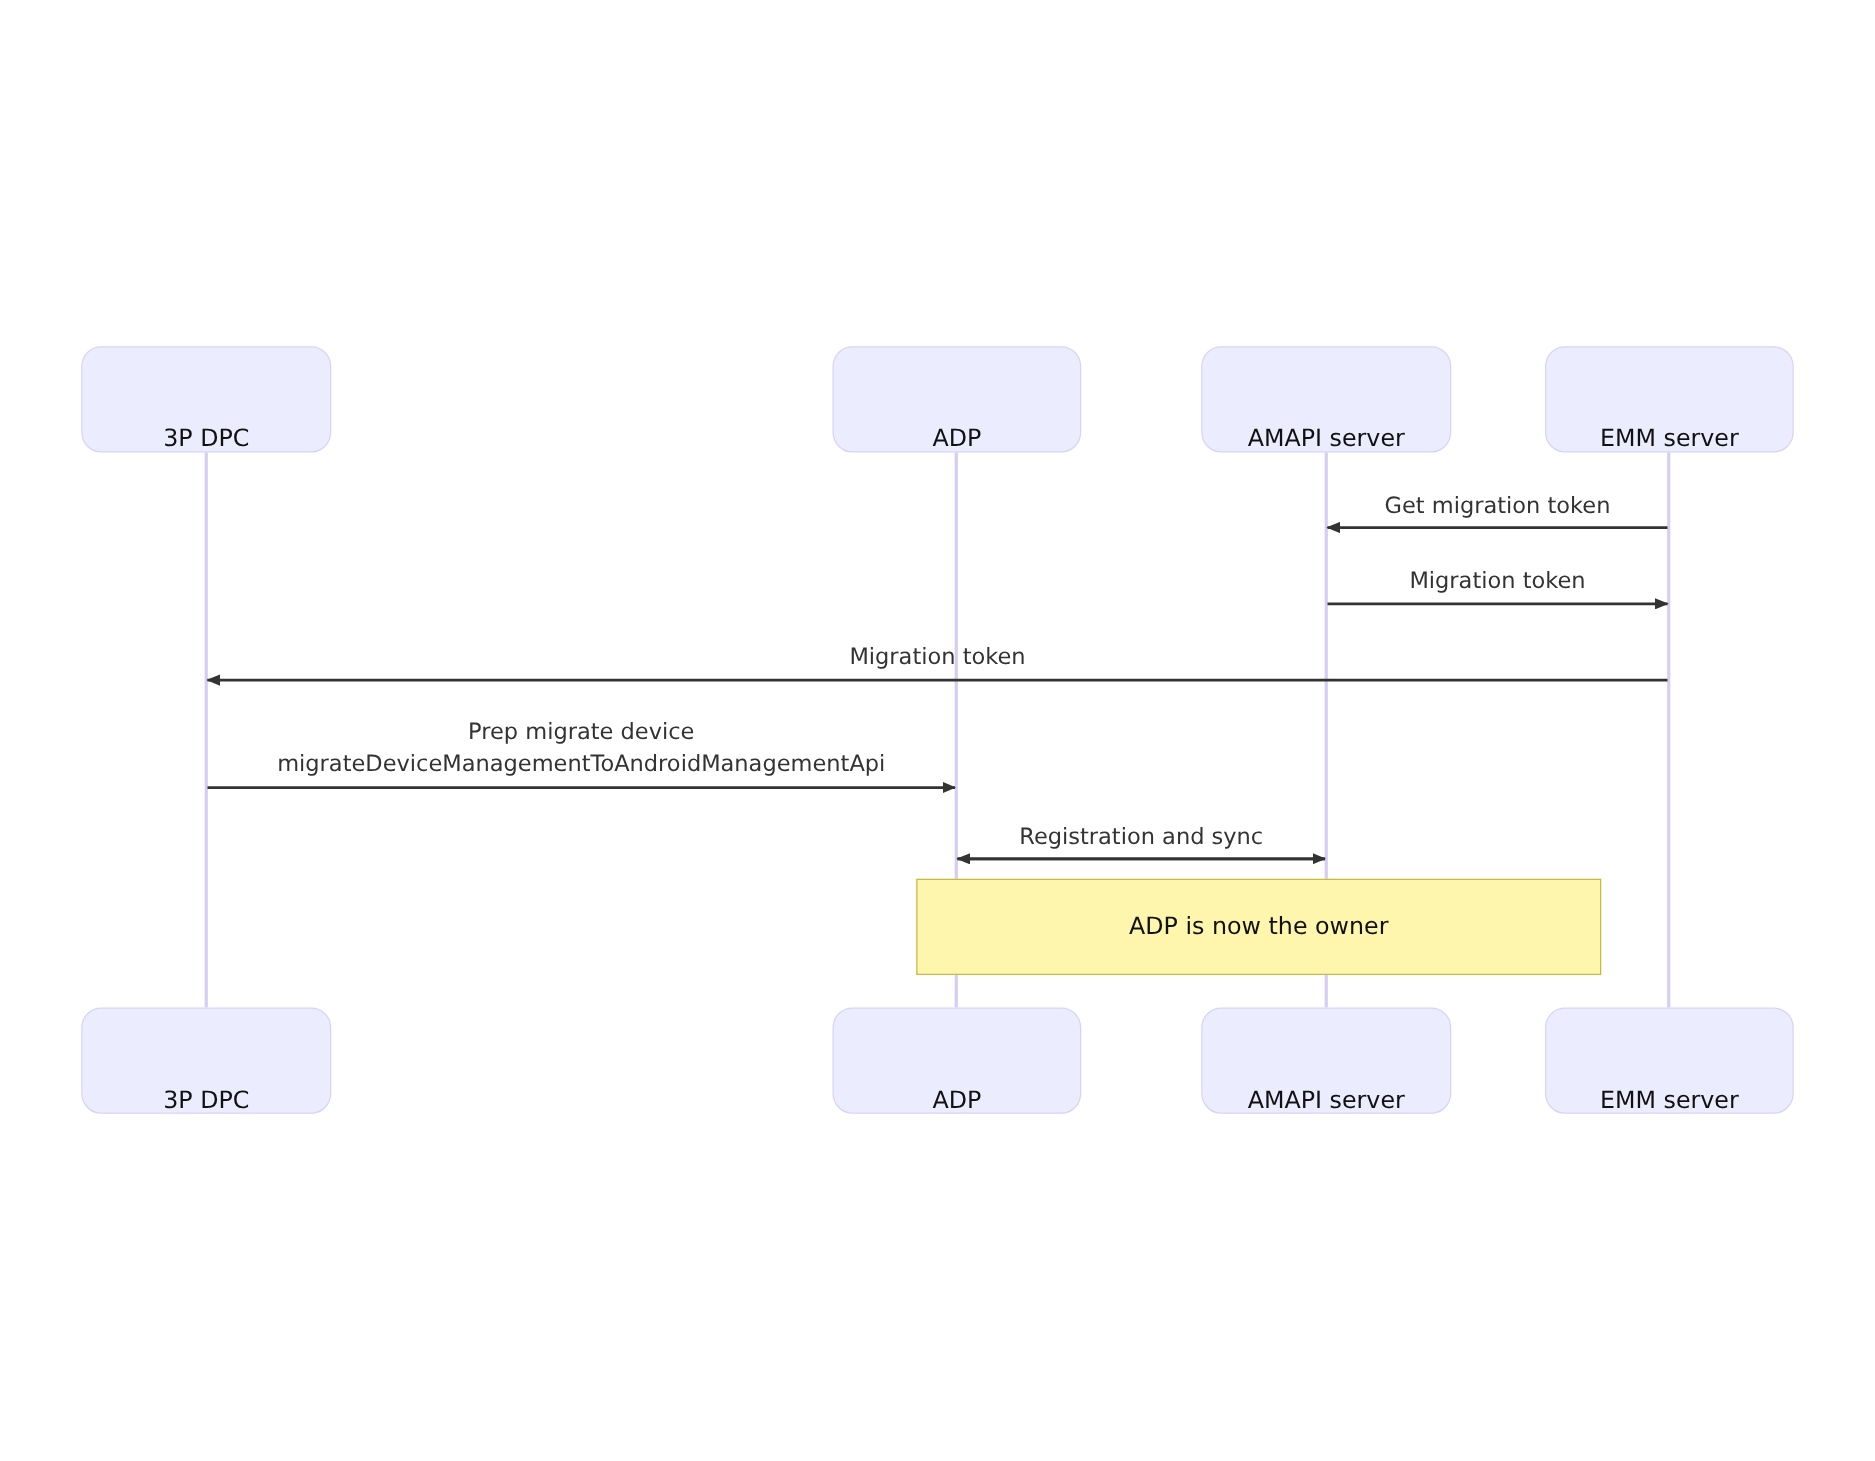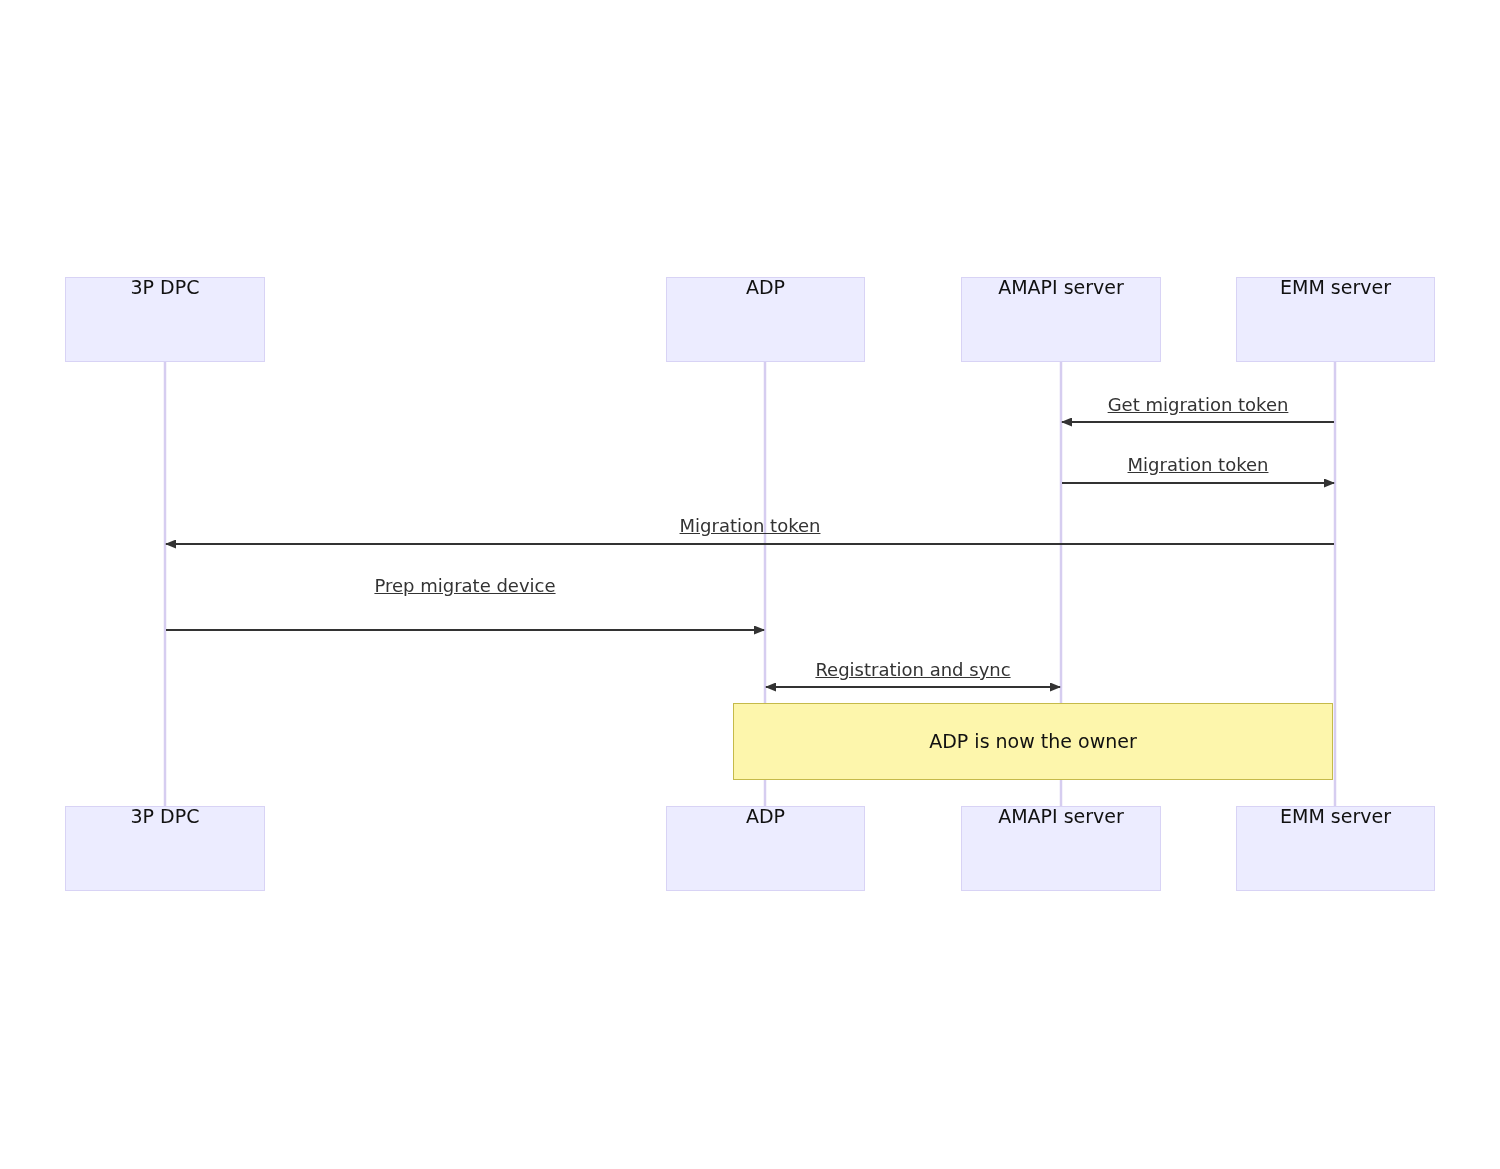--- a/index.html
+++ b/index.html
@@ -24,23 +24,23 @@
     left: 0;
     top: 0;
     width: 1500px;
     height: 1169px;
   }
   .participant-box {
     position: absolute;
     box-sizing: border-box;
     background: #ececff;
     border: 1px solid #d8d3f5;
-    border-radius: 0;
+    border-radius: 16px;
     display: flex;
-    align-items: flex-start;
+    align-items: flex-end;
     justify-content: center;
   }
   .participant-label {
     font-family: "DejaVu Sans", sans-serif;
     font-size: 19px;
     color: #111111;
     line-height: 1;
     white-space: nowrap;
   }
   .note-box {
@@ -62,21 +62,20 @@
   }
   .msg-label {
     position: absolute;
     font-family: "DejaVu Sans", sans-serif;
     font-size: 18px;
     color: #333333;
     white-space: nowrap;
     transform: translateX(-50%);
     text-align: center;
     line-height: 1.42;
-    text-decoration: underline;
   }
   .msg-label.two-line {
     white-space: normal;
     width: 700px;
   }
 </style>
 </head>
 <body>
 
 <div id="diagram-root">
@@ -130,36 +129,37 @@
       </div>
       <div class="participant-box" style="left: 961px; top: 806px; width: 200px; height: 85px;">
         <span class="participant-label">AMAPI server</span>
       </div>
       <div class="participant-box" style="left: 1236px; top: 806px; width: 199px; height: 85px;">
         <span class="participant-label">EMM server</span>
       </div>
     </div>
 
   <div id="notes">
-      <div class="note-box" style="left: 733px; top: 703px; width: 600px; height: 77px;">
+      <div class="note-box" style="left: 733px; top: 703px; width: 548px; height: 77px;">
         <div class="note-line">ADP is now the owner</div>
       </div>
     </div>
 
   <div id="labels">
       <div class="msg-label" style="left: 1198px; top: 392px;">
         <div>Get migration token</div>
       </div>
       <div class="msg-label" style="left: 1198px; top: 452px;">
         <div>Migration token</div>
       </div>
       <div class="msg-label" style="left: 750px; top: 513px;">
         <div>Migration token</div>
       </div>
       <div class="msg-label two-line" style="left: 465px; top: 573px;">
         <div>Prep migrate device</div>
+        <div>migrateDeviceManagementToAndroidManagementApi</div>
       </div>
       <div class="msg-label" style="left: 913px; top: 657px;">
         <div>Registration and sync</div>
       </div>
     </div>
 
 </div>
 
 </body></html>

